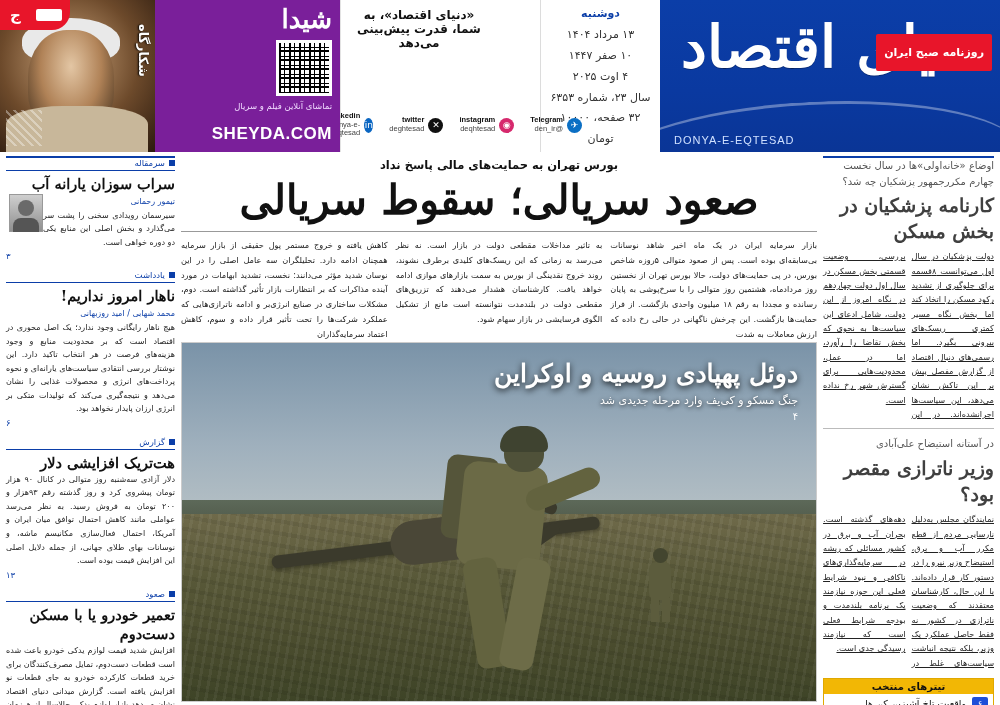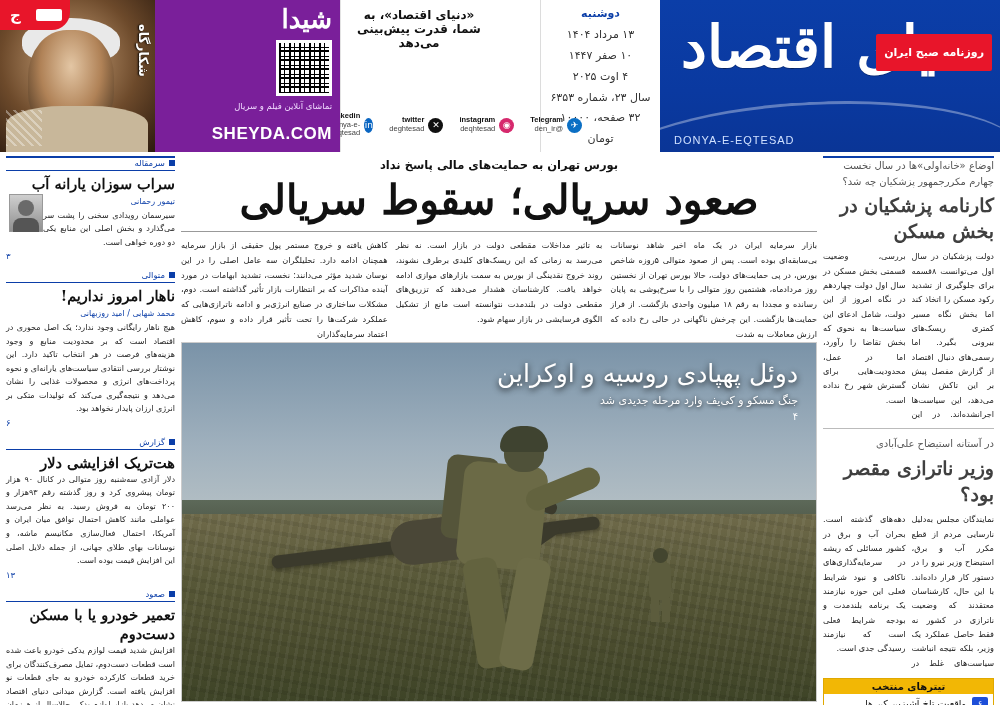--- a/index.html
+++ b/index.html
@@ -151,21 +151,21 @@
   
   .kicker { font-size:10px; color:#555; text-align:right; line-height:1.55; margin-bottom:4px;}
   .head-right {
     font-family:"DejaVu Serif", serif; font-weight:bold; font-size:19px; color:#404040;
     line-height:1.35; text-align:right; margin:2px 0 5px 0;
   }
   .bodytext {
     font-size:8.2px; color:#222; line-height:1.75; text-align:justify;
     column-gap:6px; direction:rtl;
   }
-  .twocol { column-count:2; }
+  .twocol { column-count:2;text-decoration:underline; }
   .divider { border-top:1px solid #bbb; margin:7px 0;}
 
   
   .indexbox { border:1px solid #e0a800; margin-top:8px; }
   .indexbox .hdr {
     background:#f2b705; color:#111; font-size:10px; font-weight:bold;
     text-align:center; padding:2px 0;
   }
   .indexbox ul { list-style:none; }
   .indexbox li {
@@ -220,21 +220,21 @@
   .soldier2{position:absolute; right:22%; bottom:22%; width:34px;height:76px;}
   .s2-b{position:absolute;left:6px;top:16px;width:22px;height:38px;background:#5c5c3d;border-radius:7px;}
   .s2-h{position:absolute;left:10px;top:2px;width:15px;height:15px;background:#43452f;border-radius:50%;}
   .s2-l1{position:absolute;left:8px;top:52px;width:8px;height:24px;background:#5c5c3d;}
   .s2-l2{position:absolute;left:19px;top:52px;width:8px;height:24px;background:#5c5c3d;}
 
   .photo-caption {
     position:absolute; top:16px; right:18px; text-align:right; color:#fff;
   }
   .photo-caption .t {
-    font-family:"DejaVu Serif", serif; font-weight:normal; font-size:25px;
+    font-family:"DejaVu Serif", serif; font-weight:bold; font-size:25px;
     text-shadow: 0 2px 6px rgba(0,0,0,.85);
   }
   .photo-caption .s {
     font-size:11px; margin-top:6px; text-shadow:0 1px 4px rgba(0,0,0,.9);
   }
   .photo-caption .pg { font-size:10px; margin-top:4px; color:#fff; }
 
   
   .sec {
     margin-bottom:9px;
@@ -412,21 +412,21 @@
             <div class="bd"></div>
           </div>
         <div class="byline">تیمور رحمانی</div>
         <div class="txt">سیرسمان رویدادی سخنی را پشت سر می‌گذارد و بخش اصلی این منابع یکی دو دوره خواهی است.</div>
         <div class="pg">۳</div>
       </div>
 
       <div class="sec">
         <div class="tag">
             <span class="sq"></span>
-            <span>متوالی</span>
+            <span>یادداشت</span>
           </div>
         <h3>ناهار امروز نداریم!</h3>
         <div class="byline">محمد شهابی / امید روزبهانی</div>
         <div class="txt">هیچ ناهار رایگانی وجود ندارد؛ یک اصل محوری در اقتصاد است که بر محدودیت منابع و وجود هزینه‌های فرصت در هر انتخاب تاکید دارد. این نوشتار بررسی انتقادی سیاست‌های یارانه‌ای و نحوه پرداخت‌های انرژی و محصولات غذایی را نشان می‌دهد و نتیجه‌گیری می‌کند که تولیدات متکی بر انرژی ارزان پایدار نخواهد بود.</div>
         <div class="pg">۶</div>
       </div>
 
       <div class="sec">
         <div class="tag">
             <span class="sq"></span>

